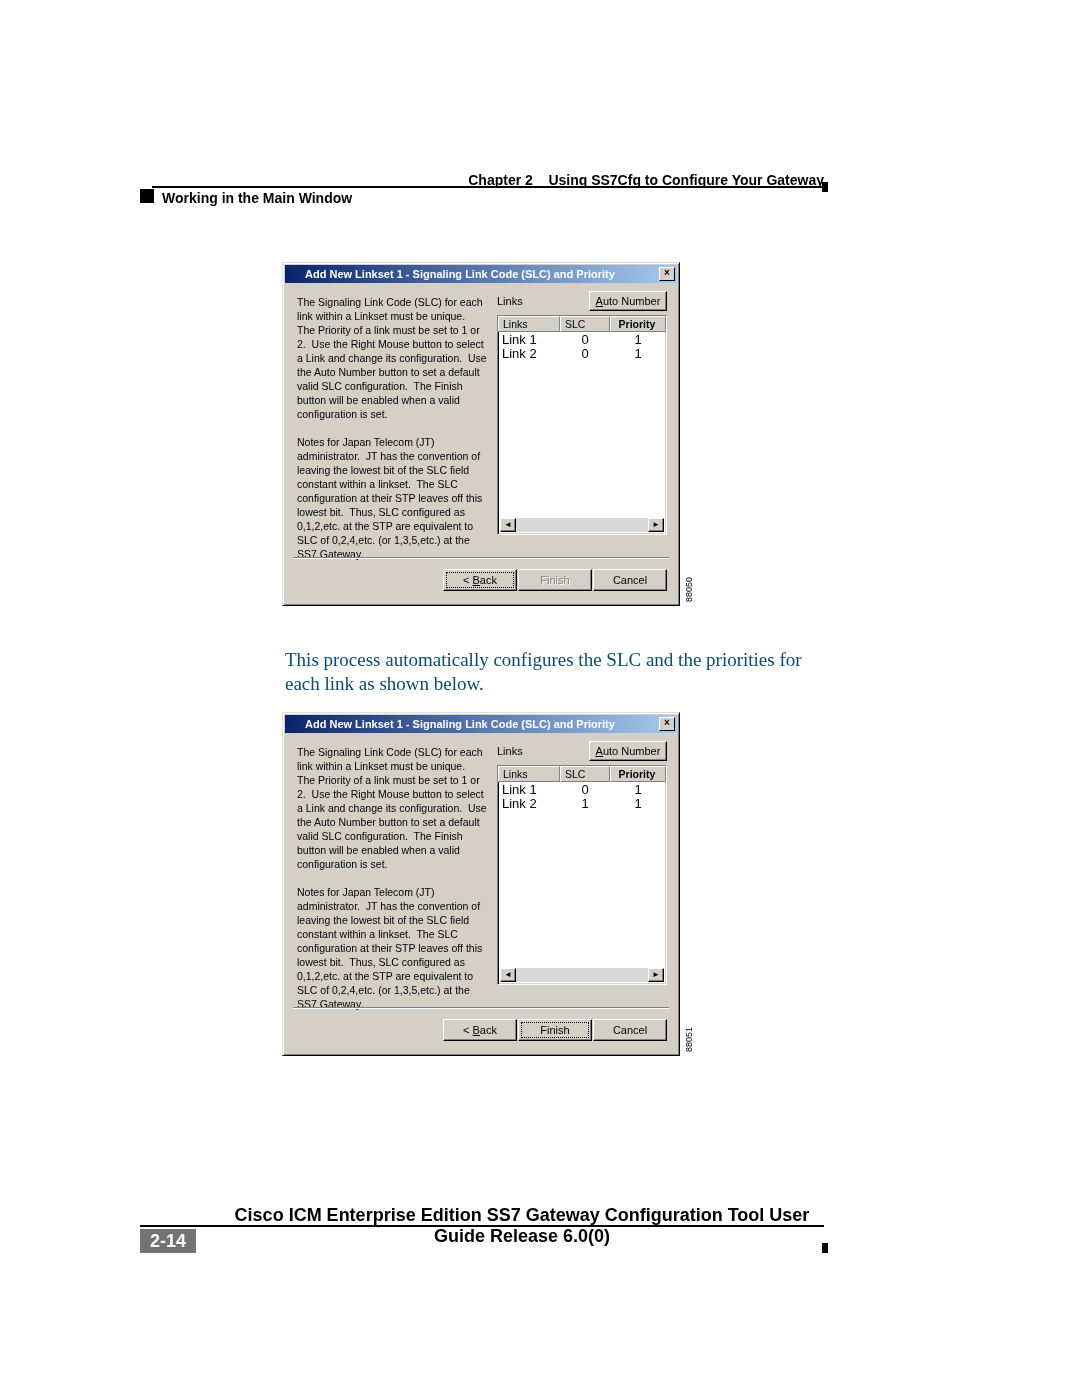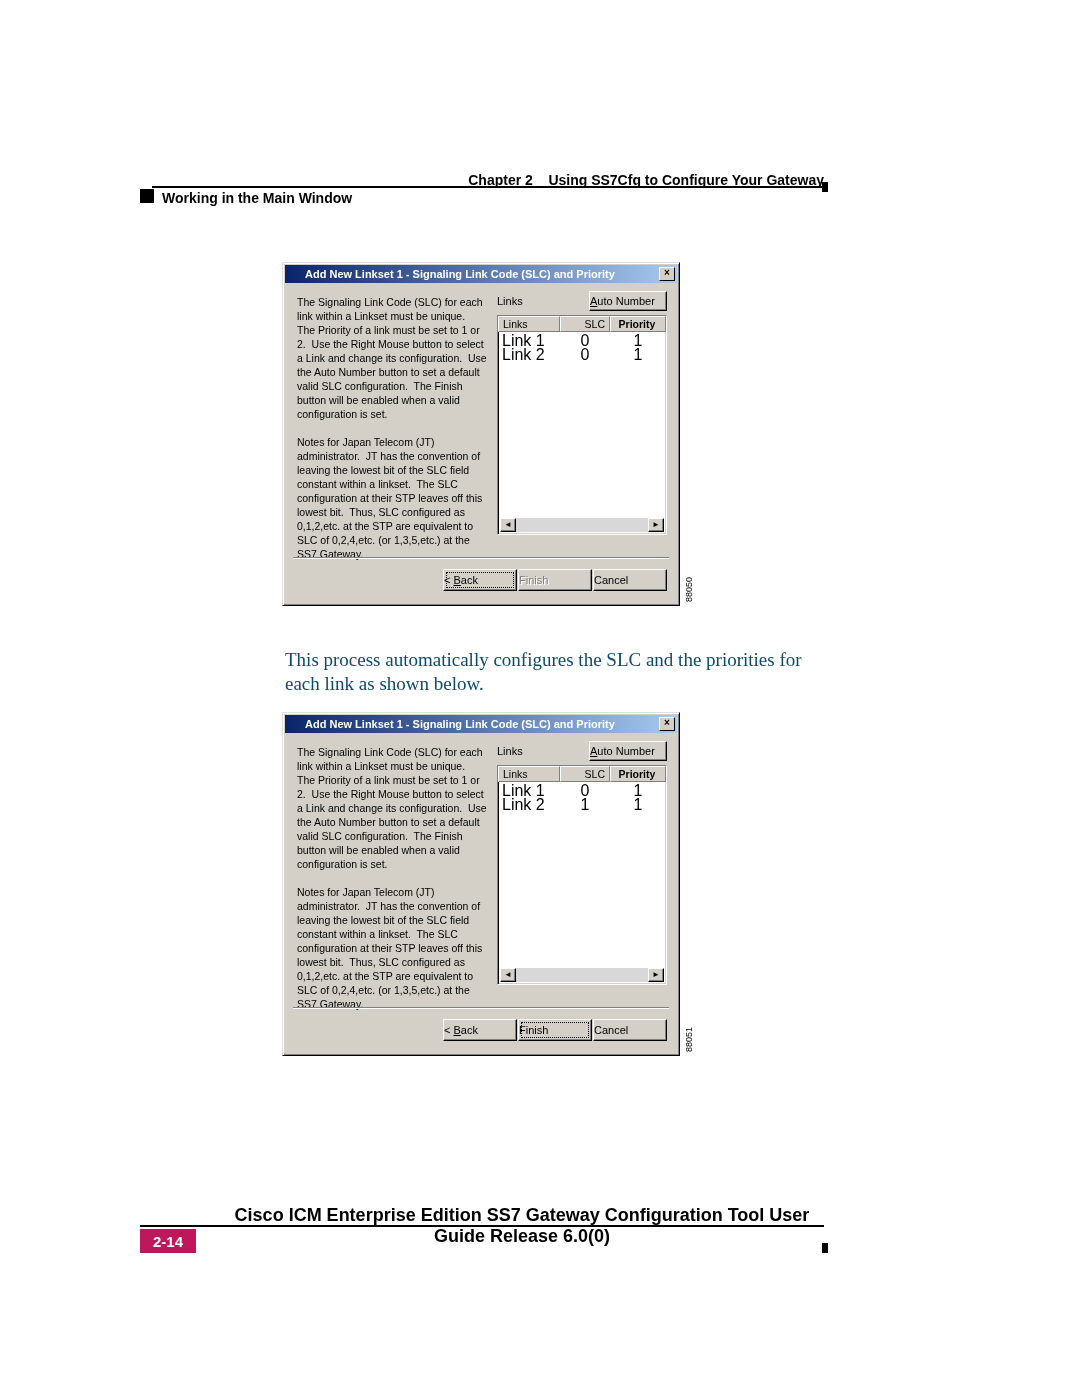--- a/index.html
+++ b/index.html
@@ -136,21 +136,21 @@
     background: #d4d0c8;
     border: 1px solid #000;
     border-top-color: #fff;
     border-left-color: #fff;
     box-shadow: inset -1px -1px 0 #808080;
     font-family: Tahoma, Arial, sans-serif;
     font-size: 11px;
     text-align: center;
     display: inline-flex;
     align-items: center;
-    justify-content: flex-start;
+    justify-content: center;
     padding: 0;
   }
   .w95-btn.default-btn { outline: 1px dotted #000; outline-offset: -4px; }
   .w95-btn.disabled { color: #808080; text-shadow: 1px 1px 0 #fff; }
   .u { text-decoration: underline; }
   .listview {
     position: absolute;
     top: 30px;
     left: 210px;
     right: 8px;
@@ -167,23 +167,23 @@
     background: #d4d0c8;
     font-size: 10.5px;
   }
   .lv-header div {
     border: 1px solid #fff;
     border-right-color: #808080;
     border-bottom-color: #808080;
     padding: 1px 4px;
   }
   .lv-header .col-links { flex: 0 0 62px; }
-  .lv-header .col-slc   { flex: 0 0 50px; text-align: right; }
+  .lv-header .col-slc   { flex: 0 0 50px; text-align: left; }
   .lv-header .col-prio  { flex: 1; text-align: center; padding-right: 6px; font-weight: bold; }
-  .lv-rows { font-size: 16px; }
+  .lv-rows { font-size: 13px; }
   .lv-row { display: flex; height: 14px; }
   .lv-row .c1 { flex: 0 0 62px; padding-left: 4px; }
   .lv-row .c2 { flex: 0 0 50px; text-align: center; }
   .lv-row .c3 { flex: 1; text-align: center; }
   .lv-hscroll {
     position: absolute;
     left: 2px; right: 2px; bottom: 2px;
     height: 14px;
     background: #d8d8d8;
     display: flex;
@@ -242,24 +242,24 @@
     text-align: center;
     font-size: 18px;
     font-weight: bold;
   }
   .page-num-box {
     position: absolute;
     bottom: 144px;
     left: 140px;
     width: 56px;
     height: 24px;
-    background: #be185d;
+    background: #737373;
     color: #fff;
     font-weight: bold;
-    font-size: 15px;
+    font-size: 18px;
     display: flex;
     align-items: center;
     justify-content: center;
   }
   .footer-tick {
     position: absolute;
     bottom: 144px;
     right: 136px;
     width: 6px;
     height: 10px;

